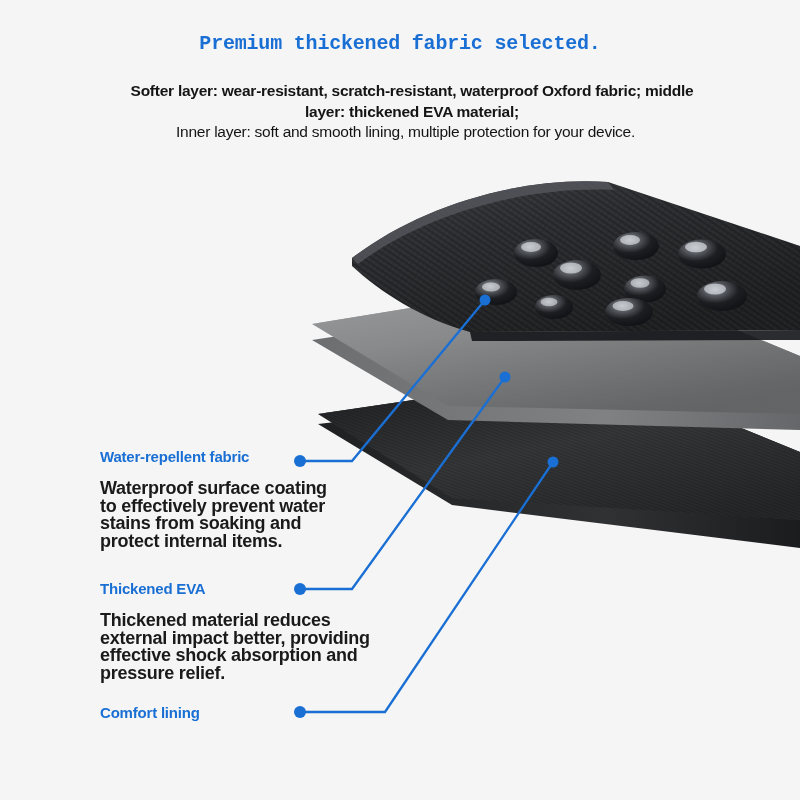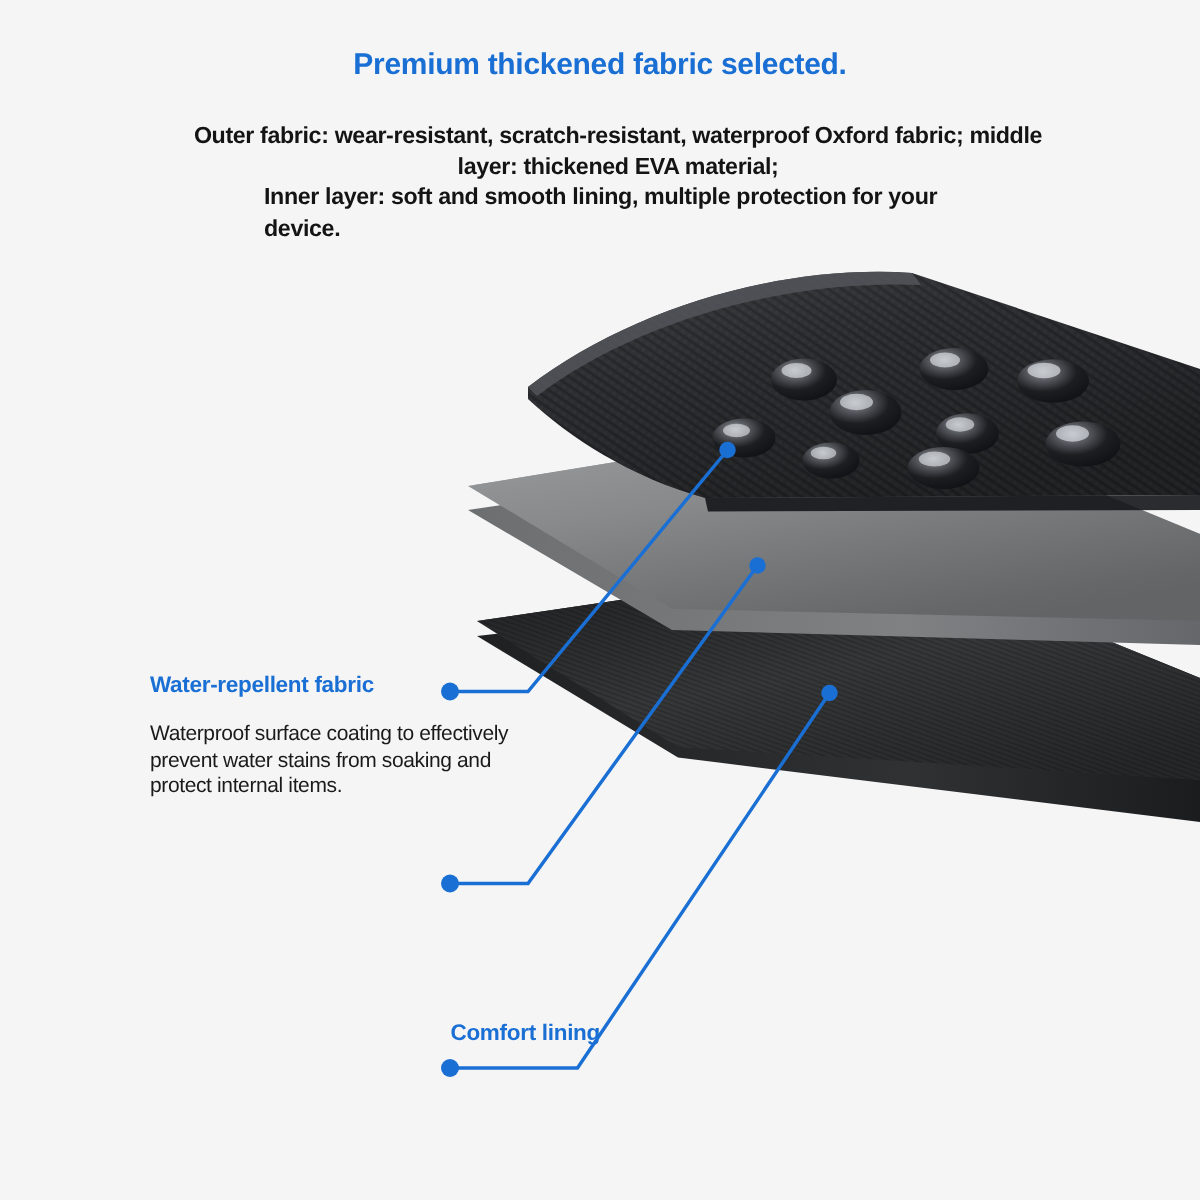--- a/index.html
+++ b/index.html
@@ -12,60 +12,61 @@
     -webkit-font-smoothing:antialiased;
   }
   .stage { position:absolute; inset:0; width:800px; height:800px; }
 
   
   .title {
     position:absolute; left:0; top:32px; width:800px;
     text-align:center;
     font-size:20px; font-weight:bold; color:#1a6fd4;
     letter-spacing:-0.2px;
+    font-family:Liberation Mono, monospace;
   }
   .sub1 {
     position:absolute; left:118px; top:80px; width:588px;
     text-align:center;
     font-size:15.5px; font-weight:bold; color:#141414;
     line-height:21px; letter-spacing:-0.25px;
   }
   .sub2 {
     position:absolute; left:176px; top:121px; width:500px;
     text-align:left;
-    font-size:15.5px; font-weight:bold; color:#141414;
+    font-size:15.5px; font-weight:normal; color:#141414;
     line-height:21px; letter-spacing:-0.25px;
   }
 
   
   .illus { position:absolute; left:0; top:0; width:800px; height:800px; }
   .illus svg { display:block; }
 
   
   .callout { position:absolute; }
   .callout .head {
     font-size:15px; font-weight:bold; color:#1a6fd4;
     line-height:18px; letter-spacing:-0.2px;
   }
   .callout .body {
     margin-top:14px;
-    font-size:14px; font-weight:normal; color:#1a1a1a;
+    font-size:18px; font-weight:bold; color:#1a1a1a;
     line-height:17.5px; letter-spacing:-0.25px;
   }
   .c1 { left:100px; top:448px; width:240px; }
   .c2 { left:100px; top:580px; width:300px; }
-  .c3 { left:100px; top:680px; width:300px;text-align:right; }
+  .c3 { left:100px; top:704px; width:300px; }
 </style>
 </head>
 <body>
 
 <div class="stage">
 
   <div class="title">Premium thickened fabric selected.</div>
-  <div class="sub1">Outer fabric: wear-resistant, scratch-resistant, waterproof Oxford fabric; middle layer: thickened EVA material;</div>
+  <div class="sub1">Softer layer: wear-resistant, scratch-resistant, waterproof Oxford fabric; middle layer: thickened EVA material;</div>
   <div class="sub2">Inner layer: soft and smooth lining, multiple protection for your device.</div>
 
   <div class="illus">
     <svg width="800" height="800" viewBox="0 0 800 800" xmlns="http://www.w3.org/2000/svg">
       <defs>
 
         <pattern id="weave" width="5" height="5" patternUnits="userSpaceOnUse" patternTransform="rotate(34)">
           <rect width="5" height="5" fill="#2f3033"></rect>
           <rect width="5" height="2.1" fill="#26272a"></rect>
           <rect y="2.1" width="2.2" height="2.9" fill="#36373b" opacity="0.55"></rect>
@@ -168,18 +169,22 @@
         <circle cx="300" cy="712" r="6"></circle>
       </g>
     </svg>
   </div>
 
   <div class="callout c1">
     <div class="head">Water-repellent fabric</div>
     <div class="body">Waterproof surface coating to effectively prevent water stains from soaking and protect internal items.</div>
   </div>
 
+  <div class="callout c2">
+    <div class="head">Thickened EVA</div>
+    <div class="body">Thickened material reduces external impact better, providing effective shock absorption and pressure relief.</div>
+  </div>
 
   <div class="callout c3">
     <div class="head">Comfort lining</div>
   </div>
 
 </div>
 
 </body></html>

